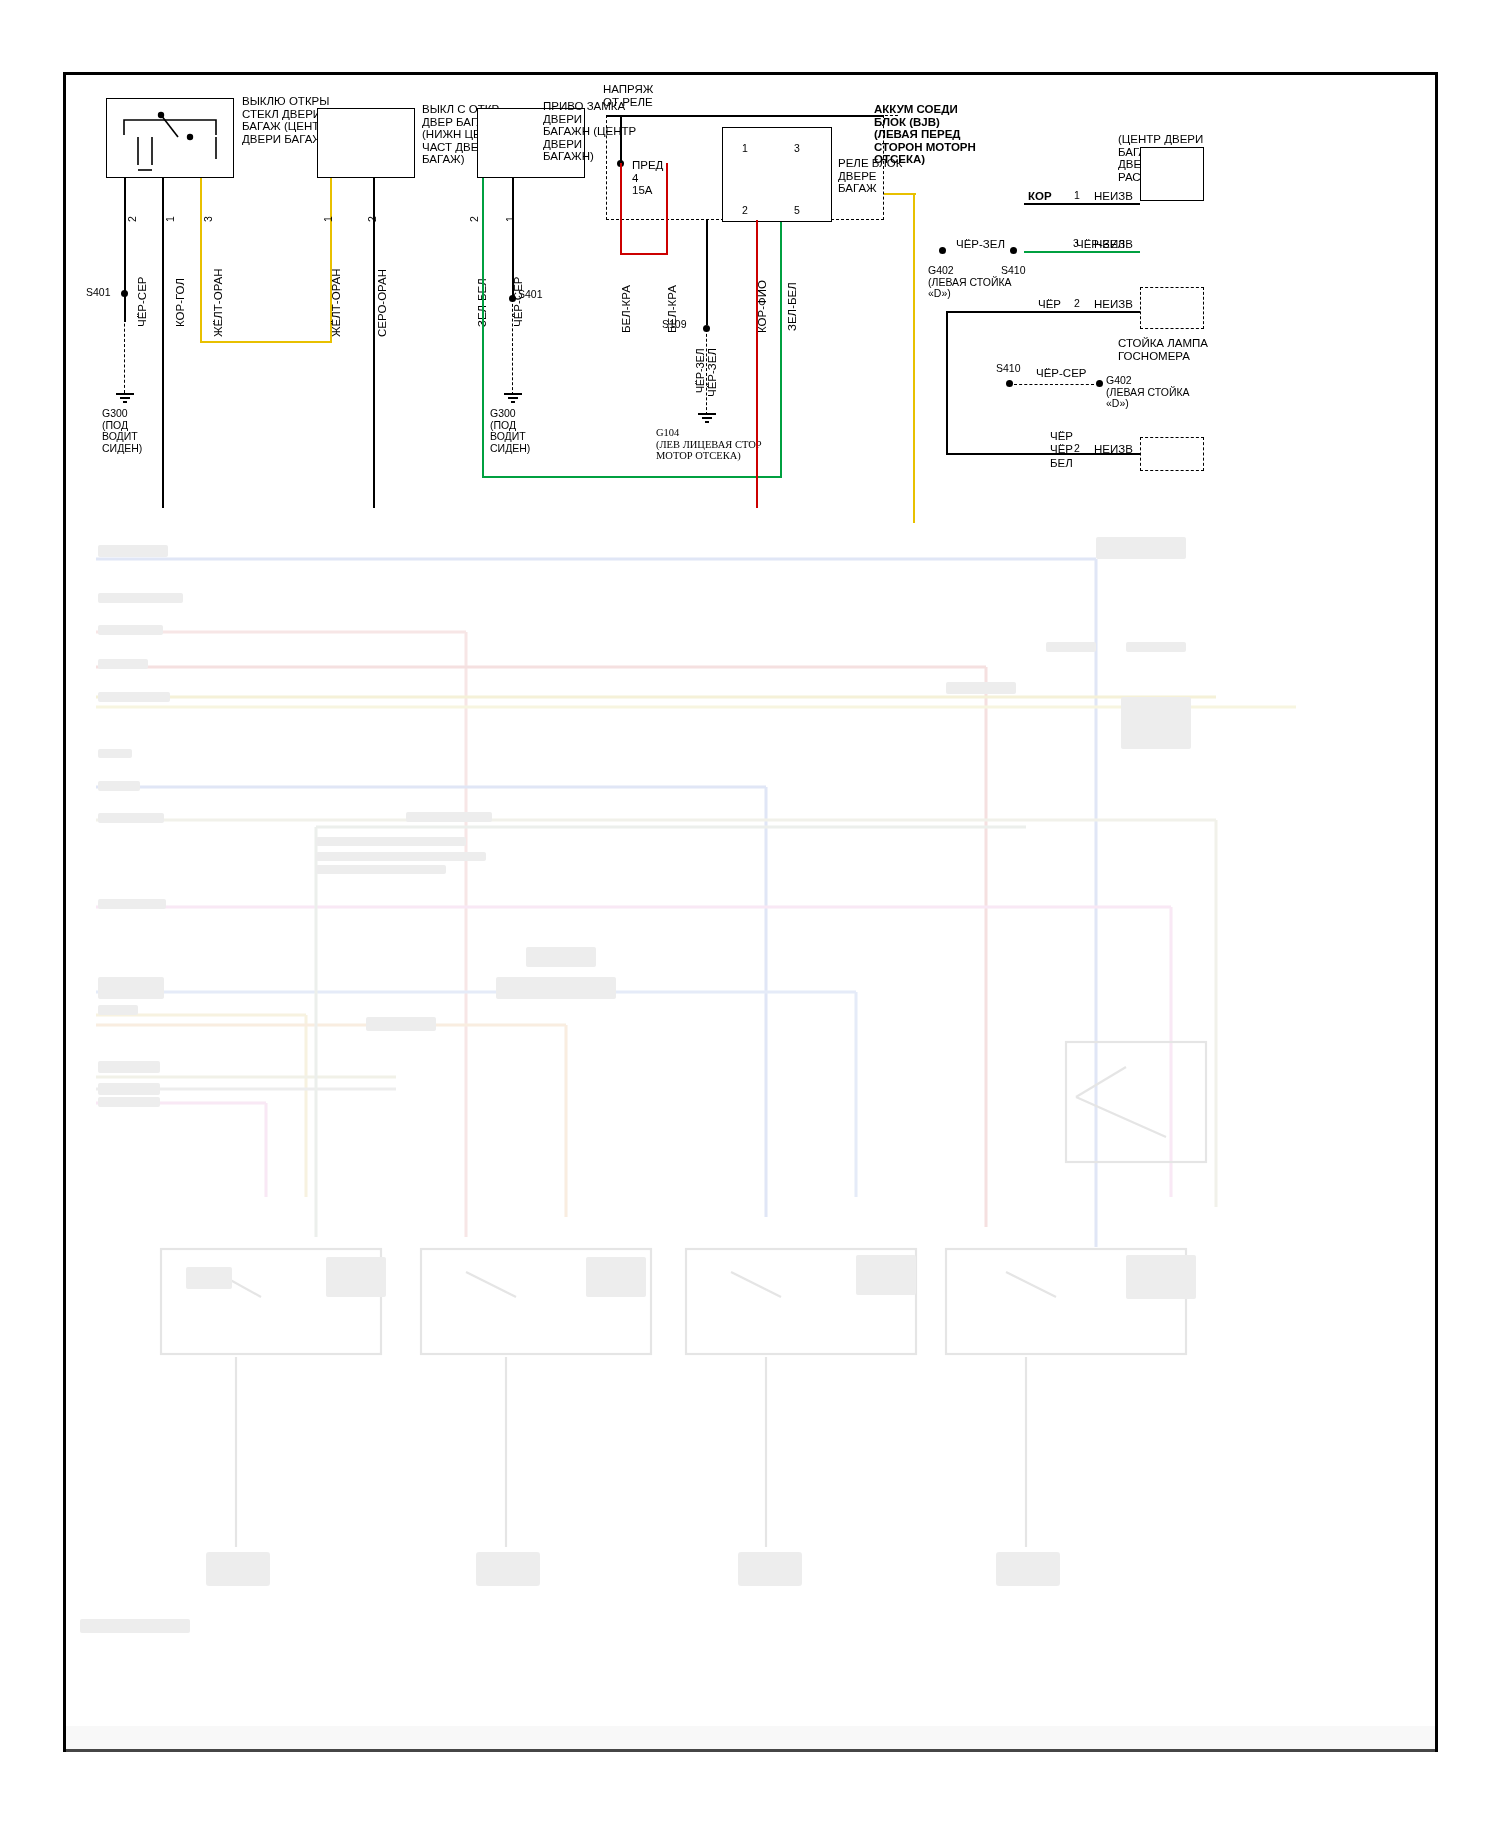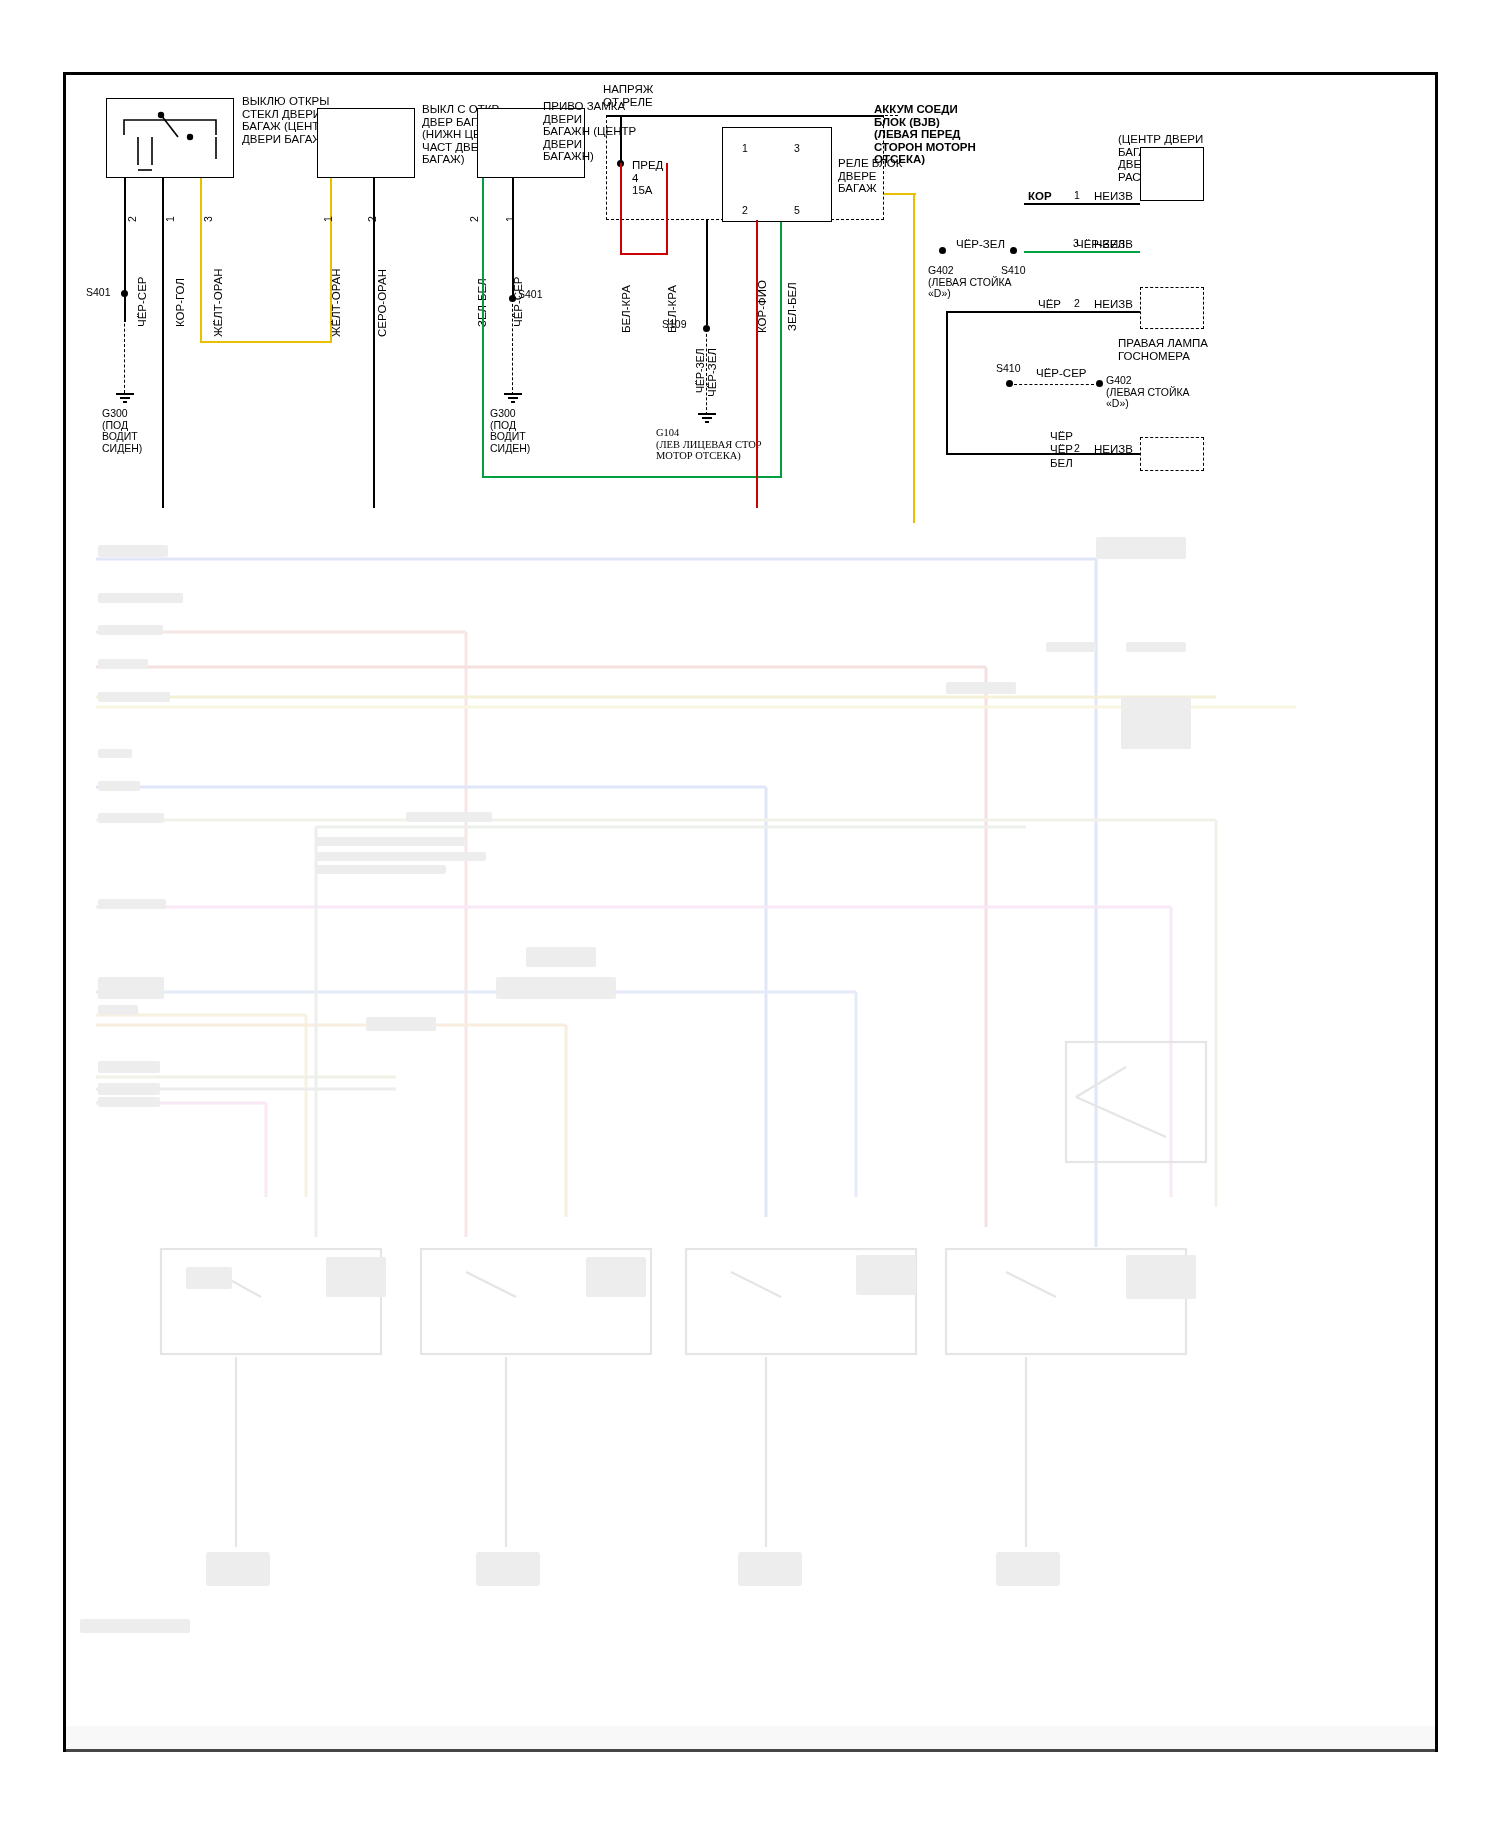--- a/index.html
+++ b/index.html
@@ -216,21 +216,21 @@
       <div class="lbl sm" style="left:1007px;top:163px;">3</div>
       <div class="lbl" style="left:1028px;top:163px;">НЕИЗВ</div>
       <div class="dot" style="left:873px;top:172px;"></div>
       <div class="dot" style="left:944px;top:172px;"></div>
       <div class="lbl sm" style="left:862px;top:190px;">G402
 (ЛЕВАЯ СТОЙКА
 «D»)</div>
       <div class="lbl sm" style="left:935px;top:190px;">S410</div>
 
       <div class="dashbox" style="left:1074px;top:212px;width:64px;height:42px;"></div>
-      <div class="lbl" style="left:1052px;top:262px;">ПРАВАЯ ЛАМПА
+      <div class="lbl" style="left:1052px;top:262px;">СТОЙКА ЛАМПА
 ГОСНОМЕРА</div>
       <div class="lbl" style="left:972px;top:223px;">ЧЁР</div>
       <div class="lbl sm" style="left:1008px;top:223px;">2</div>
       <div class="lbl" style="left:1028px;top:223px;">НЕИЗВ</div>
       <div class="wire h" style="left:880px;top:236px;width:194px;"></div>
       <div class="wire v" style="left:880px;top:236px;height:144px;"></div>
       <div class="wire h" style="left:880px;top:378px;width:194px;"></div>
 
       <div class="lbl" style="left:970px;top:292px;">ЧЁР-СЕР</div>
       <div class="dot" style="left:940px;top:305px;"></div>

